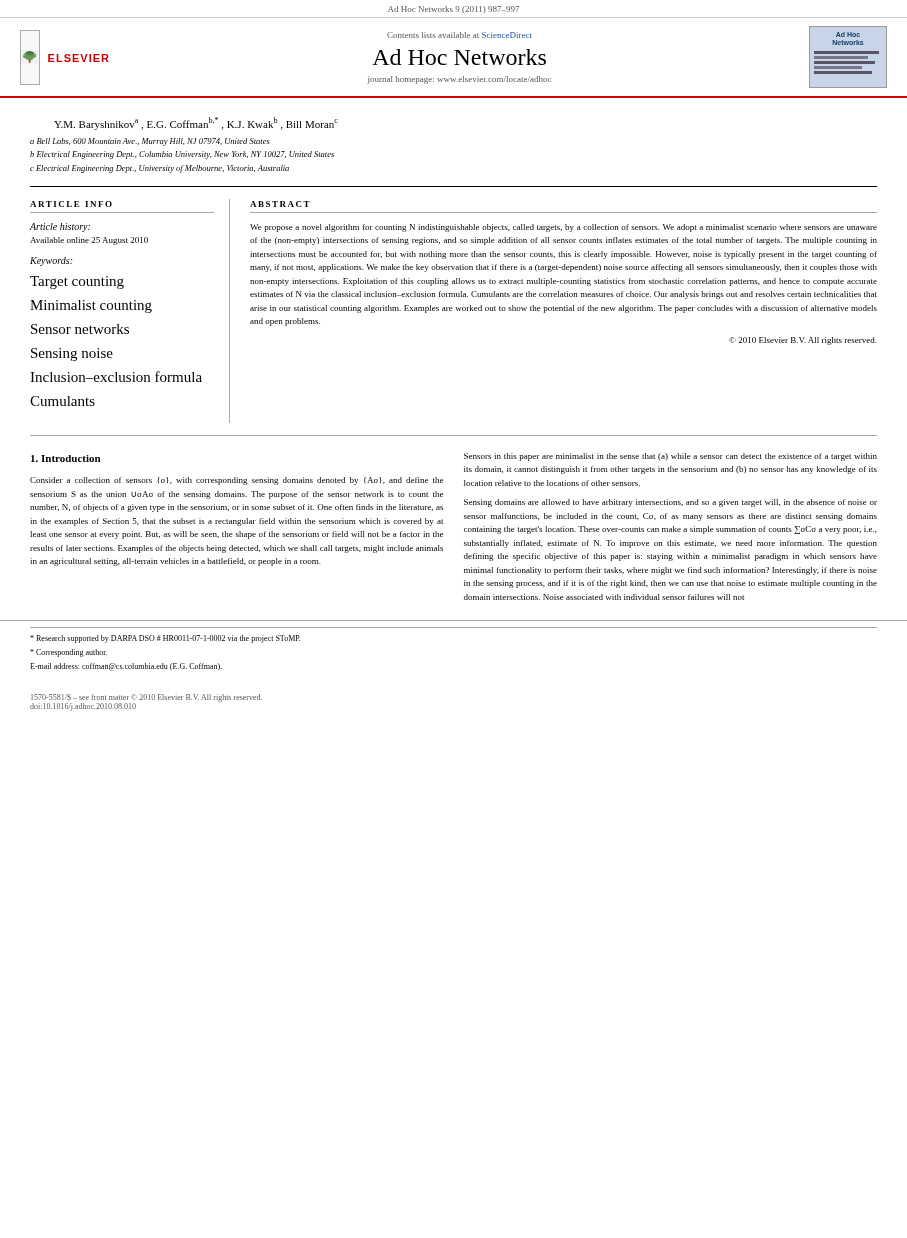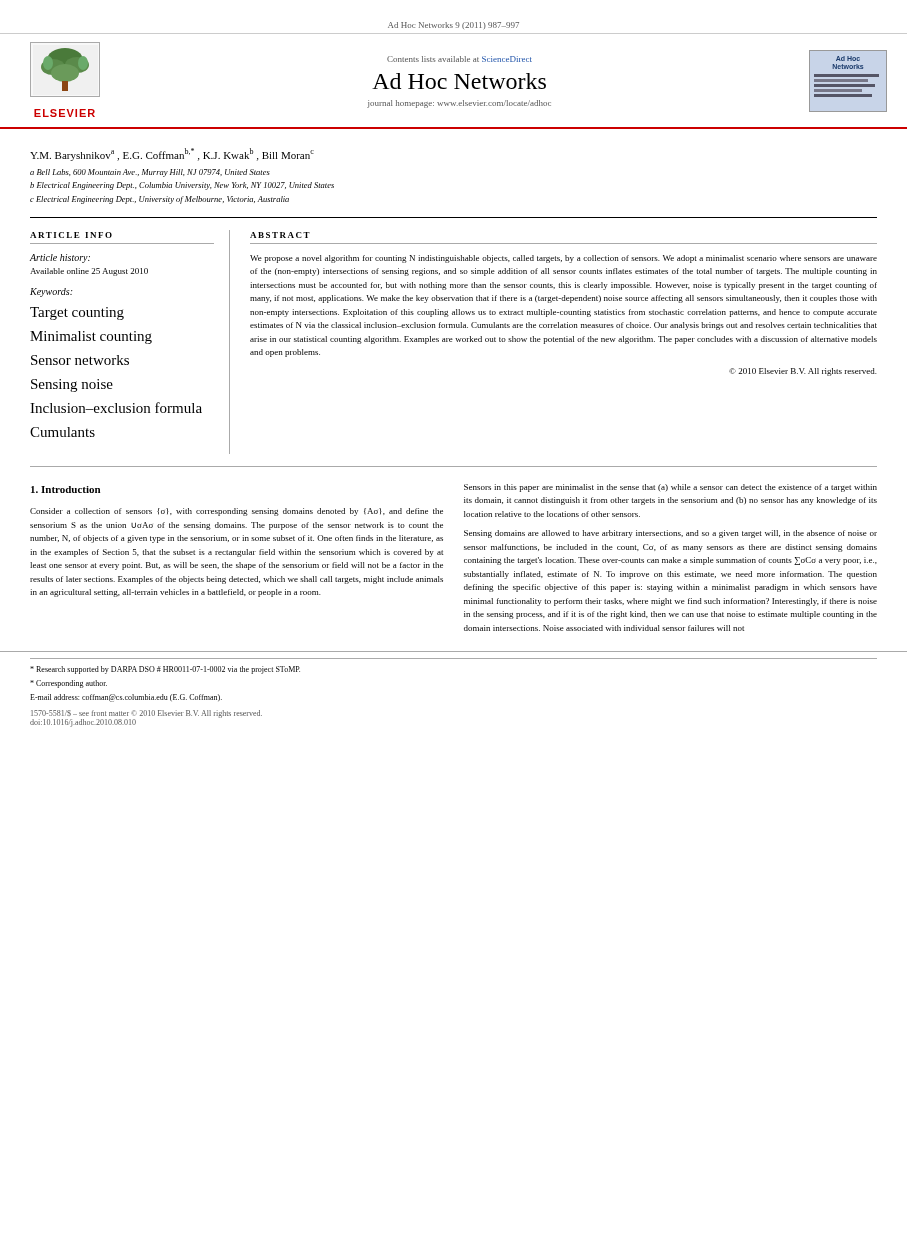--- a/index.html
+++ b/index.html
@@ -10,36 +10,36 @@
       color: #000;
       width: 907px;
       min-height: 1238px;
     }
 
     
     .top-bar {
       text-align: center;
       font-size: 9px;
       color: #555;
-      padding: 20px 0 3px 0;
+      padding: 4px 0 3px 0;
       border-bottom: 1px solid #ccc;
     }
 
     
     .journal-header {
       display: flex;
       align-items: center;
       justify-content: space-between;
       padding: 8px 20px;
       border-bottom: 2px solid #c00;
     }
 
     .elsevier-logo {
       display: flex;
-      flex-direction: column;
+      flex-direction: row;
       align-items: center;
       width: 90px;
       gap: 8px;
     }
 
     .elsevier-logo .logo-box {
       width: 70px;
       height: 55px;
       border: 1px solid #aaa;
       display: flex;
@@ -109,20 +109,21 @@
     }
 
     .article-title sup {
       font-size: 12px;
     }
 
     .authors {
       font-size: 11px;
       color: #000;
       margin-bottom: 5px;
+      margin-left: 24px;
     }
 
     .authors sup {
       font-size: 8px;
     }
 
     .affiliations {
       font-size: 8.5px;
       color: #000;
       font-style: italic;
@@ -244,21 +245,21 @@
       padding: 6px 30px;
       margin-top: 10px;
     }
 
     .footnote-section {
       font-size: 8px;
       line-height: 1.5;
       color: #000;
       border-top: 1px solid #aaa;
       padding-top: 5px;
-      margin-bottom: 5px;
+      margin-bottom: 20px;
     }
 
     .footnote-section .fn-item {
       margin-bottom: 2px;
     }
 
     .issn-line {
       font-size: 8px;
       color: #555;
       margin-top: 4px;

